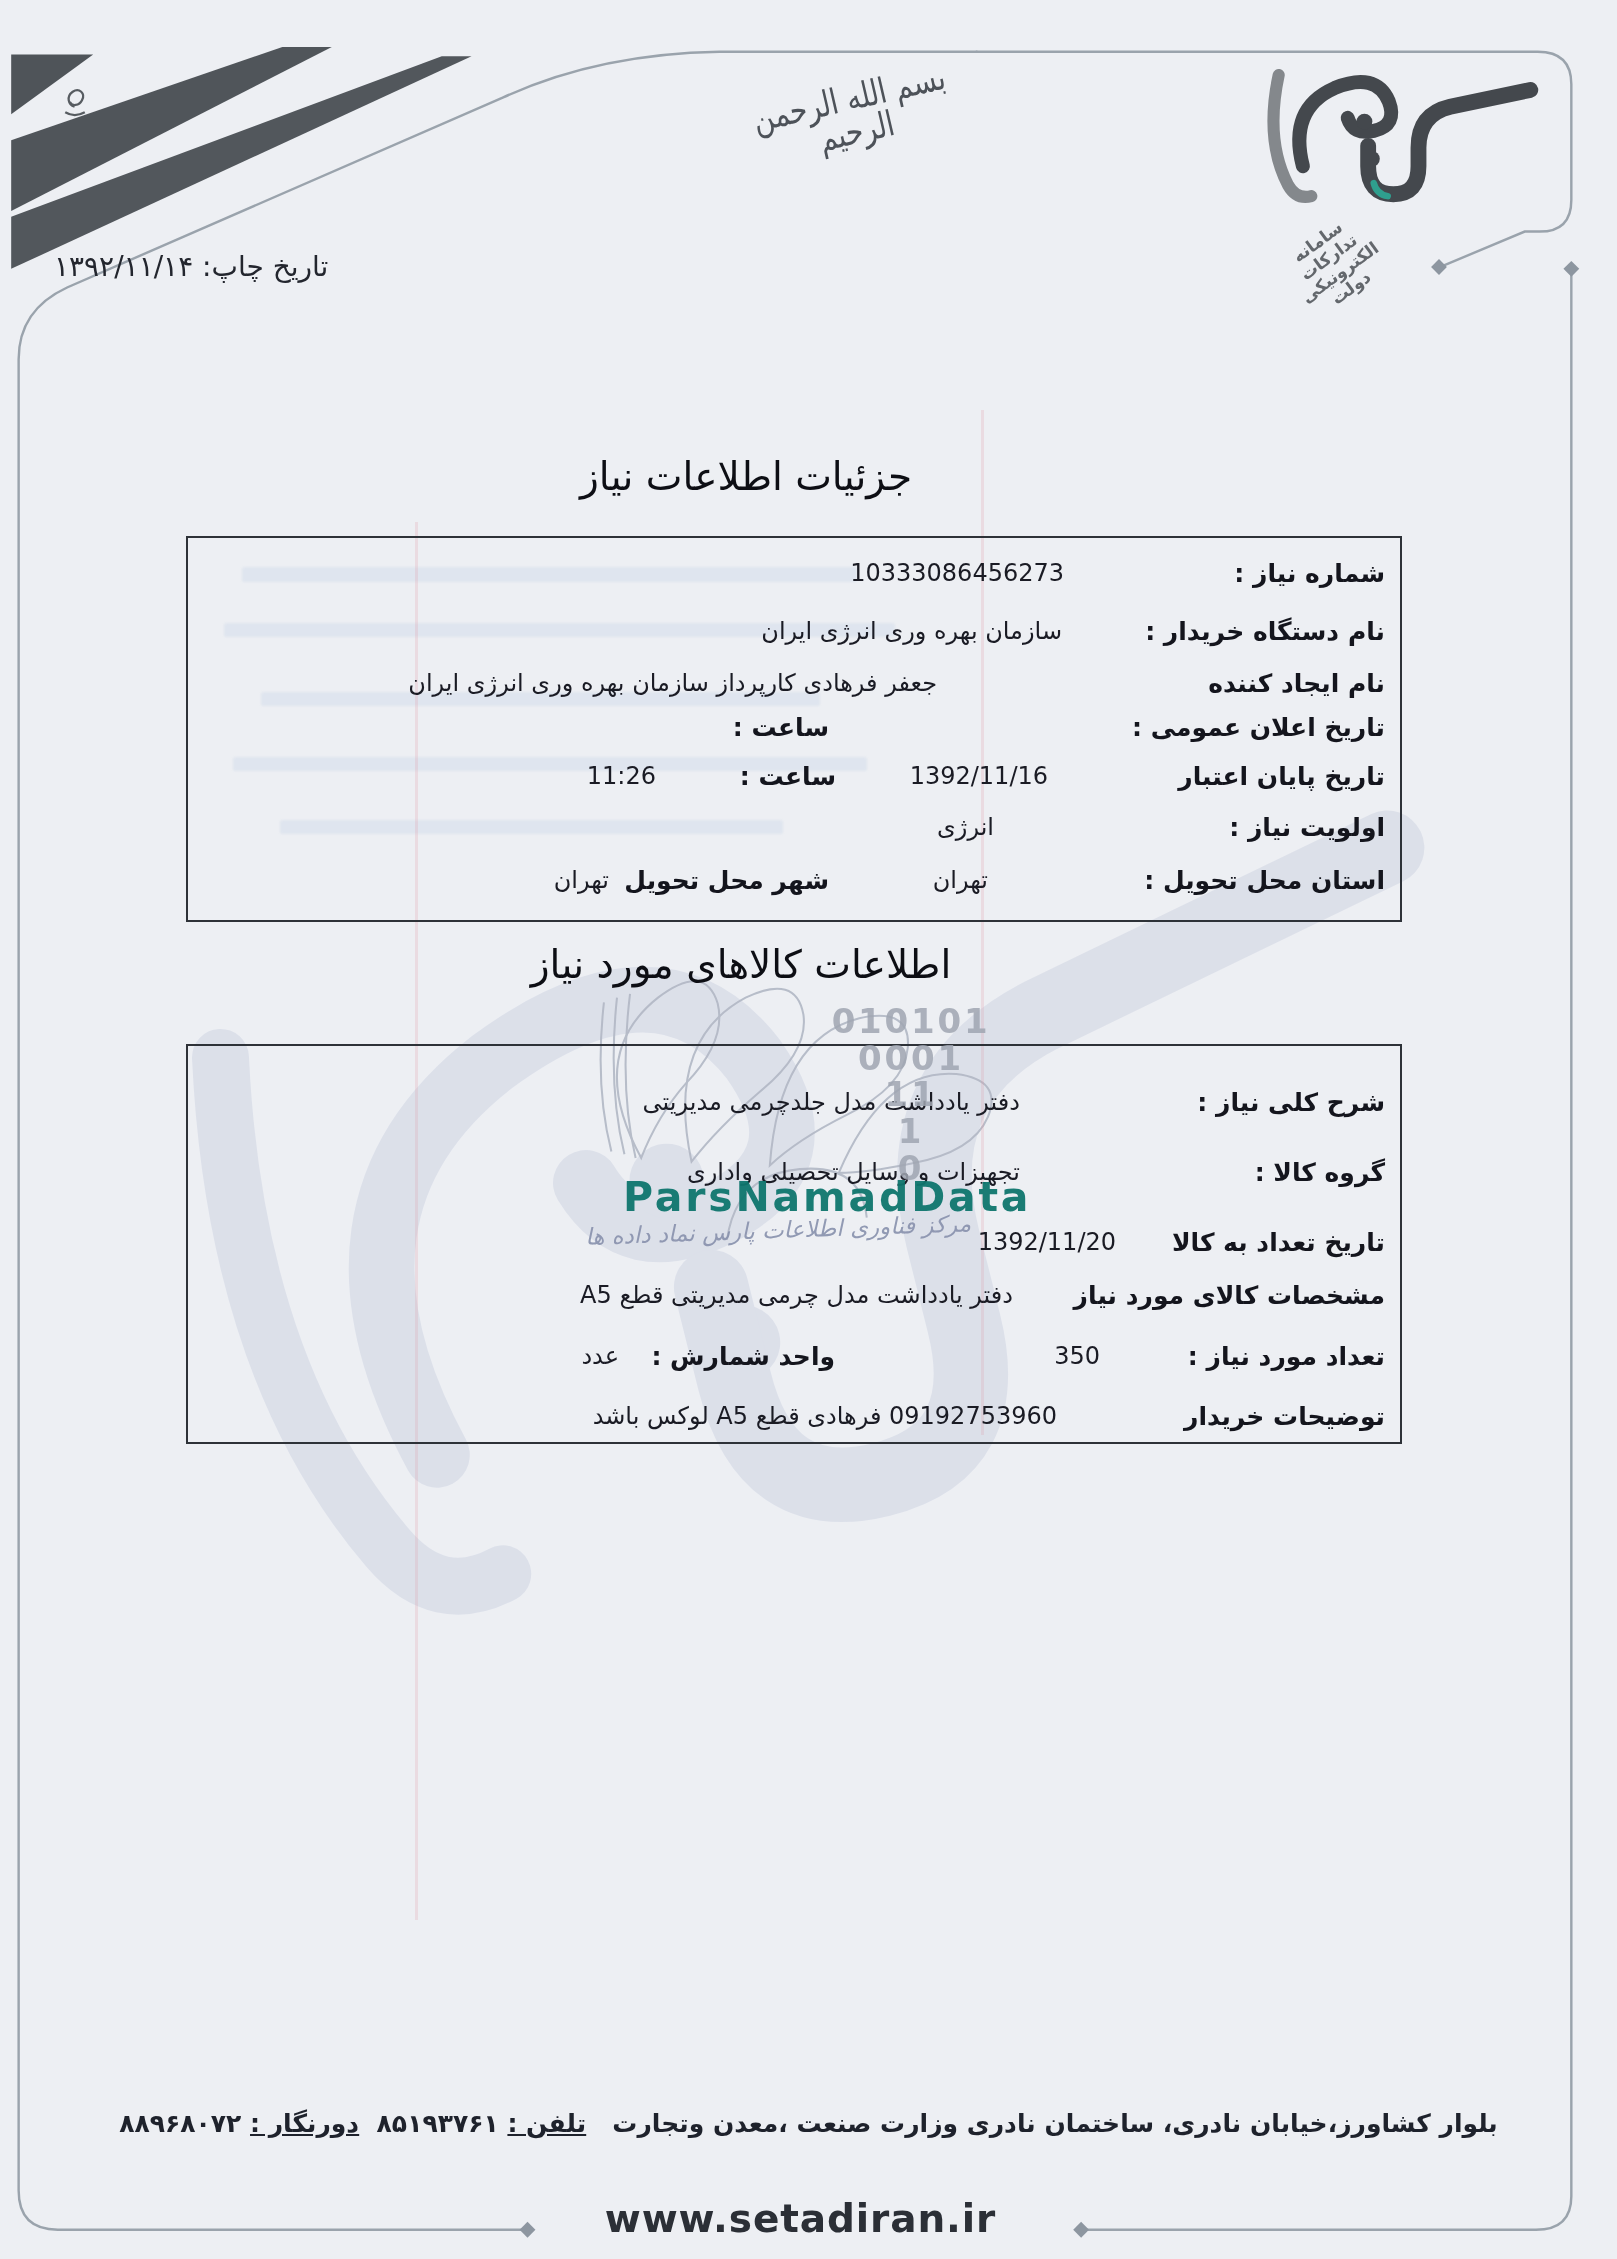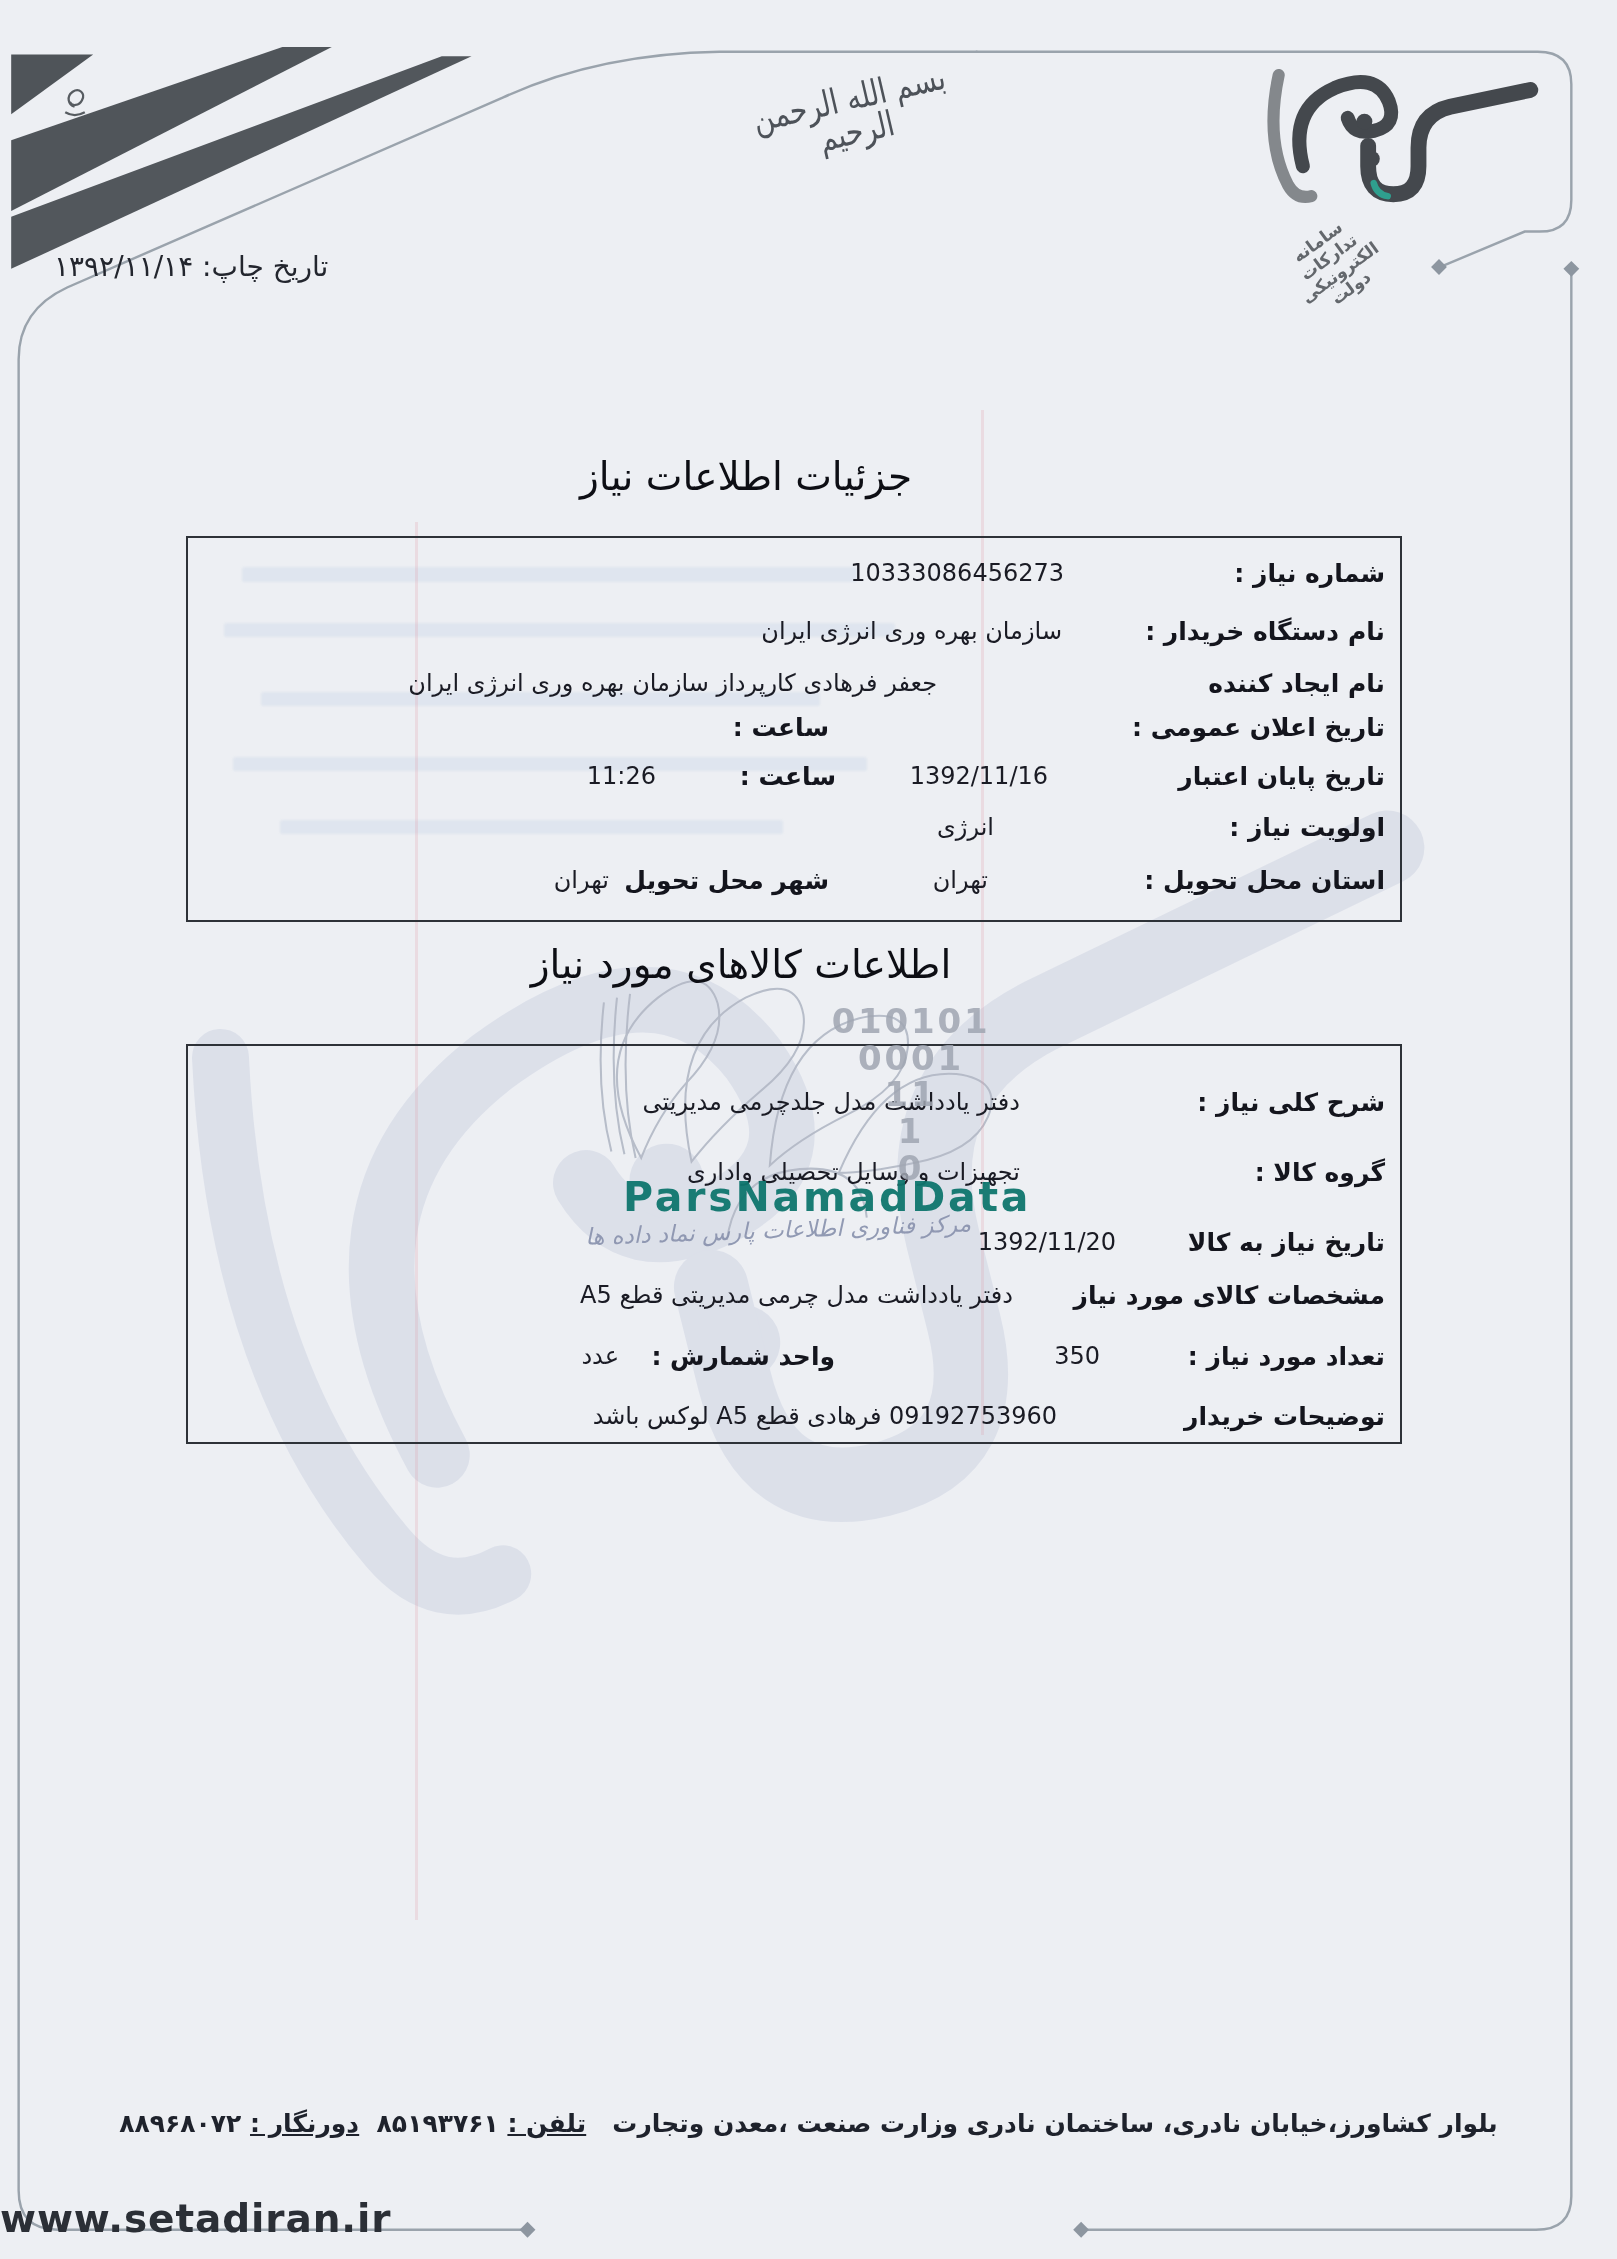--- a/index.html
+++ b/index.html
@@ -54,21 +54,21 @@
   
   .ghost{position:absolute;background:rgba(110,145,205,.10);border-radius:2.8px;filter:blur(0.9px);}
   .vline{position:absolute;width:2.8px;background:rgba(225,150,165,.22);}
   
   .footer-line{
     left:0;right:0;top:2109px;text-align:center;direction:rtl;
     font-size:25px;font-weight:bold;color:#1e222c;
   }
   .footer-line b{font-weight:bold;text-decoration:underline;}
   .site{
-    left:0;right:16px;top:2196px;
+    left:0;right:16px;top:2196px;text-align:center;
     font-size:39px;font-weight:bold;color:#2b2f36;letter-spacing:0.9px;
   }
 </style>
 </head>
 <body>
 
 <div class="page">
 
   <svg class="abs" style="left:0;top:0" width="1617" height="2260" viewBox="0 0 1735 2424">
 
@@ -186,21 +186,21 @@
   <div class="tbox" style="top:1044px;height:396px">
     <div class="trow" style="top:42px">
       <span class="tlabel" style="right:15px">شرح کلی نیاز :</span>
       <span class="tvalue" style="right:380px">دفتر یادداشت مدل جلدچرمی مدیریتی</span>
     </div>
     <div class="trow" style="top:112px">
       <span class="tlabel" style="right:15px">گروه کالا :</span>
       <span class="tvalue" style="right:380px">تجهیزات و وسایل تحصیلی واداری</span>
     </div>
     <div class="trow" style="top:182px">
-      <span class="tlabel" style="right:15px">تاریخ نیاز به کالا</span>
+      <span class="tlabel" style="right:15px">تاریخ تعداد به کالا</span>
       <span class="tvalue" style="right:284px">1392/11/20</span>
     </div>
     <div class="trow" style="top:235px">
       <span class="tlabel" style="right:15px">مشخصات کالای مورد نیاز</span>
       <span class="tvalue" style="right:387px">دفتر یادداشت مدل چرمی مدیریتی قطع A5</span>
     </div>
     <div class="trow" style="top:296px">
       <span class="tlabel" style="right:15px">تعداد مورد نیاز :</span>
       <span class="tvalue" style="right:300px">350</span>
       <span class="tlabel" style="right:565px">واحد شمارش :</span>

